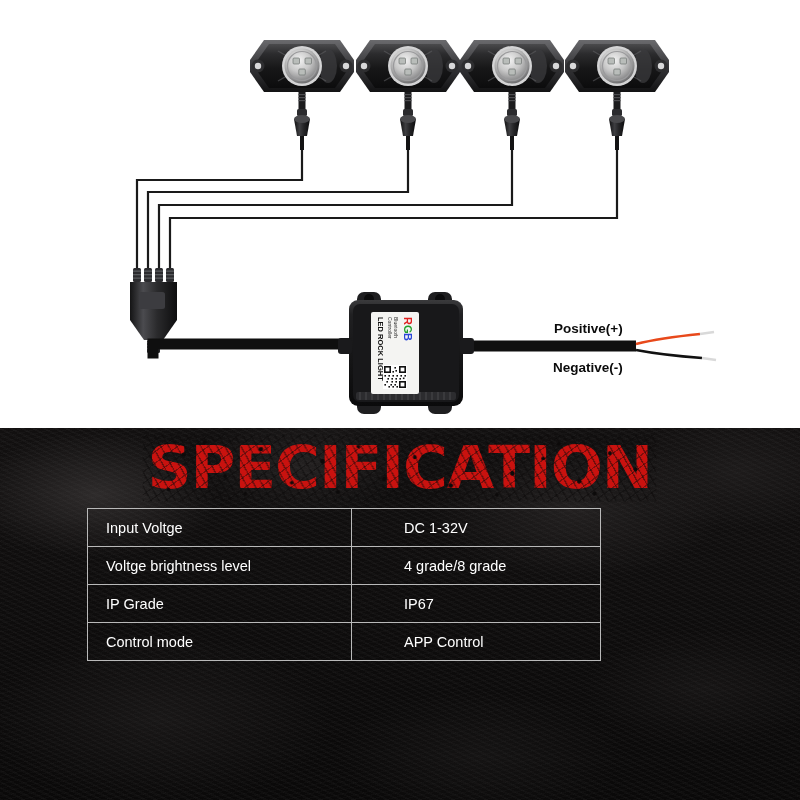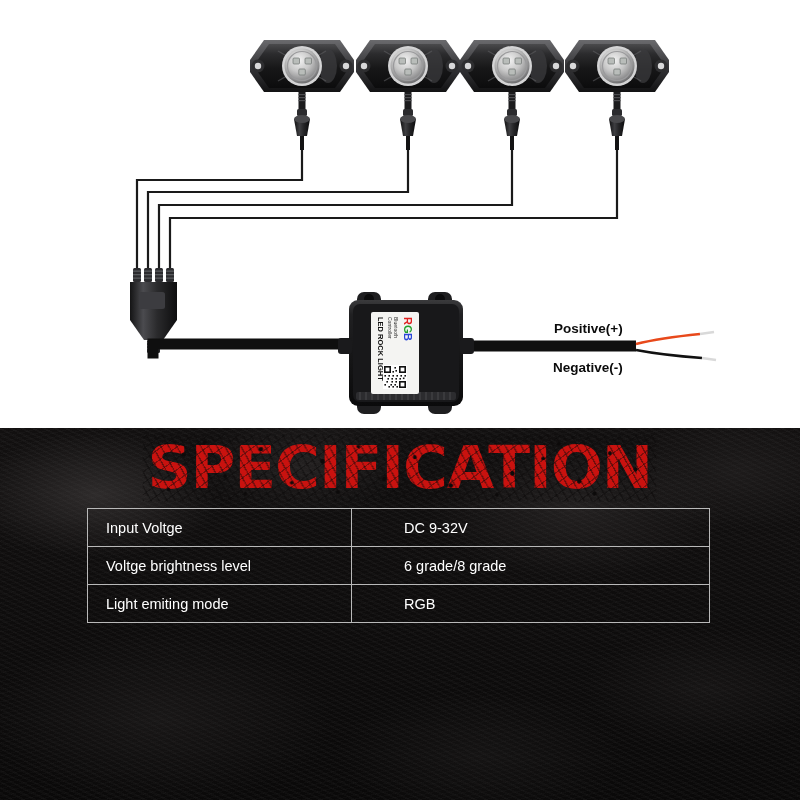--- a/index.html
+++ b/index.html
@@ -76,21 +76,21 @@
       radial-gradient(circle at 56% 12%, #0c0a0a 0 1.5px, rgba(0,0,0,0) 2px),
       radial-gradient(circle at 69% 90%, #0c0a0a 0 1.3px, rgba(0,0,0,0) 1.8px),
       radial-gradient(circle at 81% 14%, #0c0a0a 0 1.4px, rgba(0,0,0,0) 1.9px),
       radial-gradient(circle at 88% 88%, #0c0a0a 0 1.5px, rgba(0,0,0,0) 2px),
       repeating-linear-gradient(62deg, rgba(12,10,10,.55) 0 1px, rgba(0,0,0,0) 1px 6px),
       repeating-linear-gradient(-38deg, rgba(12,10,10,.40) 0 1px, rgba(0,0,0,0) 1px 8px);
   }
 
   
   #spec-table{
-    position:absolute;left:87px;top:80px;width:623px;
+    position:absolute;left:87px;top:80px;width:514px;
     border-collapse:collapse;
     table-layout:fixed;
   }
   #spec-table td{
     border:1px solid #b9b9b9;
     color:#ffffff;
     font-size:14.5px;
     height:37px;
     padding:0 0 0 18px;
     white-space:nowrap;
@@ -401,27 +401,31 @@
     <div id="spec-texture"></div>
 
     <div id="spec-title-wrap">
       <span id="spec-title">SPECIFICATION</span>
     </div>
 
     <table id="spec-table">
       <tbody>
         <tr>
           <td class="k">Input Voltge</td>
-          <td class="v">DC 9-32V</td>
+          <td class="v">DC 1-32V</td>
         </tr>
         <tr>
           <td class="k">Voltge brightness level</td>
-          <td class="v">6 grade/8 grade</td>
+          <td class="v">4 grade/8 grade</td>
         </tr>
         <tr>
-          <td class="k">Light emiting mode</td>
-          <td class="v">RGB</td>
+          <td class="k">IP Grade</td>
+          <td class="v">IP67</td>
+        </tr>
+        <tr>
+          <td class="k">Control mode</td>
+          <td class="v">APP Control</td>
         </tr>
       </tbody>
     </table>
   </div>
 
 </div>
 
 </body></html>

